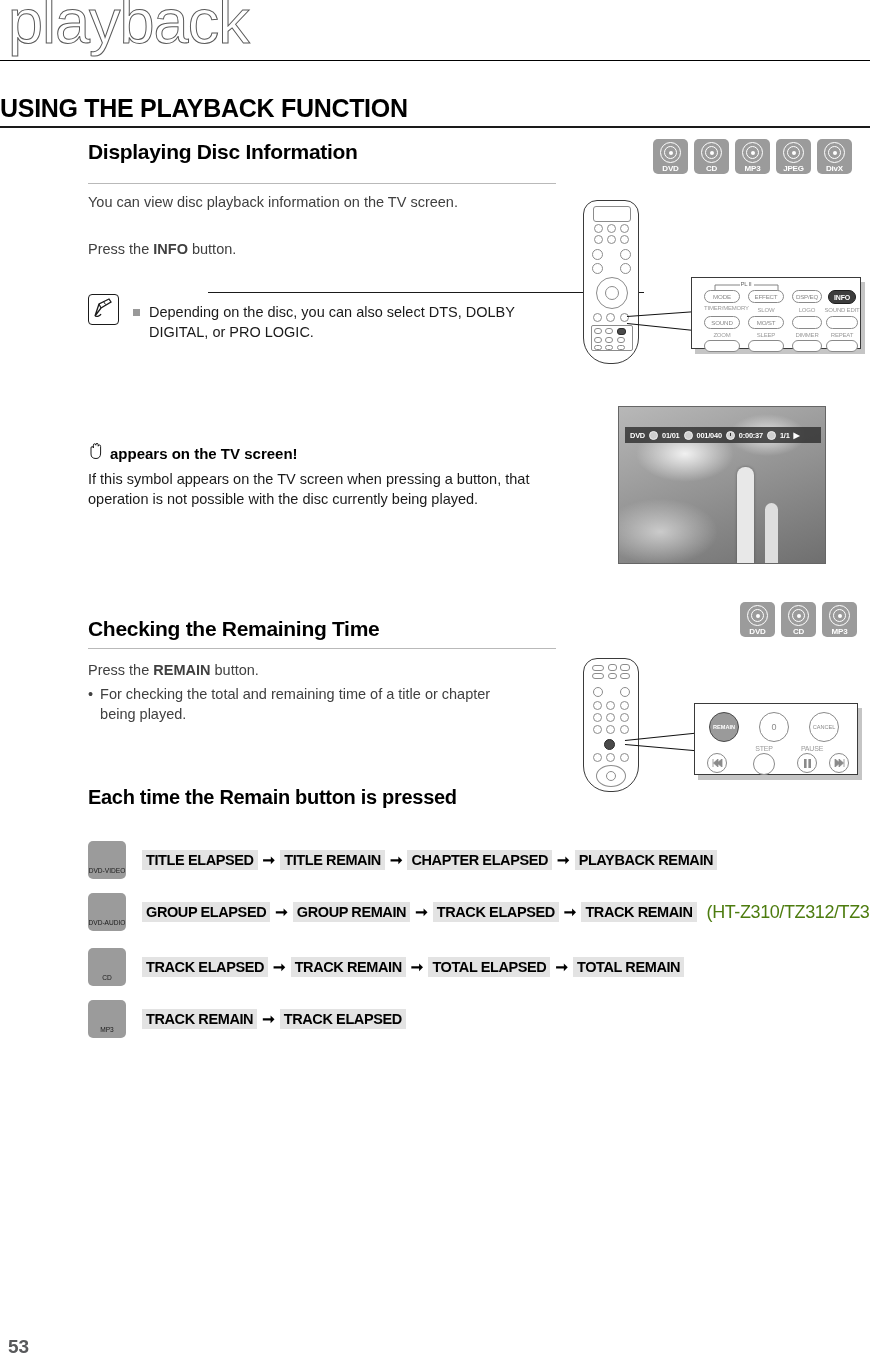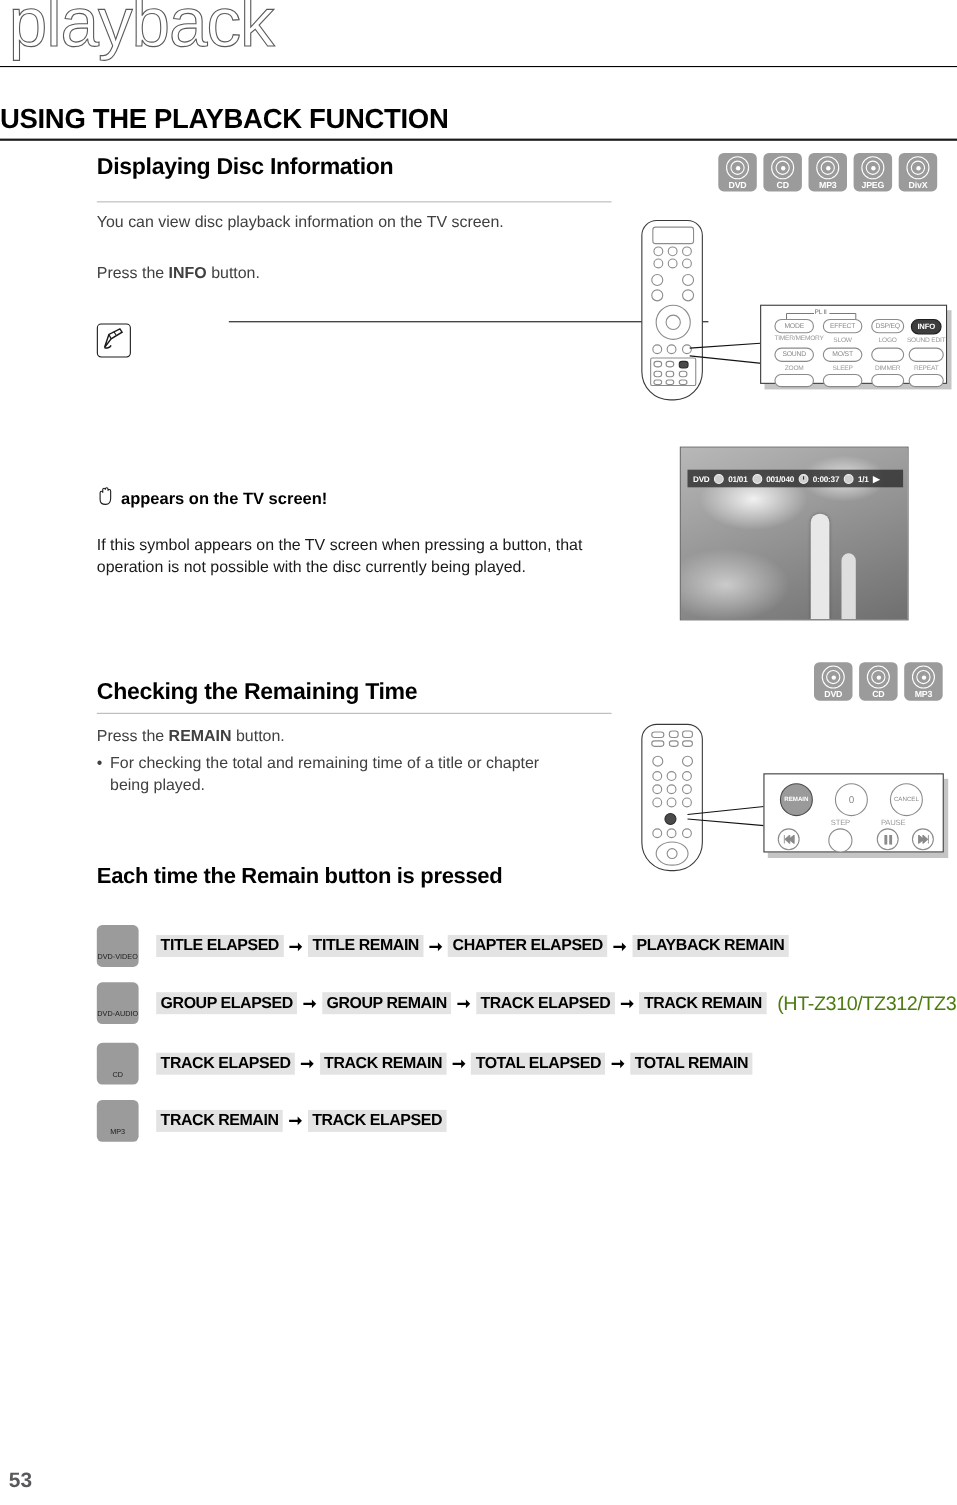--- a/index.html
+++ b/index.html
@@ -108,21 +108,21 @@
     margin-top: 7px; margin-right: 9px;
   }
   .note-text { font-size: 14.5px; line-height: 20px; color: #1a1a1a; }
 
   
   #hand-block { position: absolute; left: 88px; top: 442px; width: 470px; }
   #hand-heading {
     font-size: 15px; font-weight: bold; color: #000;
     display: flex; align-items: center; gap: 6px;
   }
-  #hand-body { font-size: 14.5px; line-height: 20px; margin-top: 21px; }
+  #hand-body { font-size: 14.5px; line-height: 20px; margin-top: 5px; }
 
   
   #tv-figure {
     position: absolute; left: 618px; top: 406px;
     width: 208px; height: 158px;
     border: 1px solid #666;
     background: linear-gradient(170deg,#cfcfcf 0%,#9d9d9d 22%,#bdbdbd 42%,#6e6e6e 68%,#8a8a8a 100%);
     overflow: hidden;
   }
   #tv-figure .sky {
@@ -298,20 +298,24 @@
   <div id="note-rule"></div>
   <div id="note-icon">
     <svg width="28" height="28" viewBox="0 0 28 28">
       <path d="M6 21 L10 9 L20 4 L22 7 L12 13 Z" fill="none" stroke="#1a1a1a" stroke-width="1.3"></path>
       <path d="M10 9 L12 13" stroke="#1a1a1a" stroke-width="1.1"></path>
       <path d="M6 21 C8 22, 11 21, 12 19" fill="none" stroke="#1a1a1a" stroke-width="1.3"></path>
       <path d="M14.5 6.5 L16.5 9.5" stroke="#1a1a1a" stroke-width="1"></path>
     </svg>
   </div>
   <div class="note-items">
+    <div class="note-item">
+      <span class="note-bullet"></span>
+      <span class="note-text">Depending on the disc, you can also select DTS, DOLBY DIGITAL, or PRO LOGIC.</span>
+    </div>
   </div>
 </div>
 
 <div id="hand-block">
   <div id="hand-heading">
     <span>
       <svg width="16" height="19" viewBox="0 0 16 19">
         <path d="M3 12 L3 6 Q3 4.6 4.2 4.6 Q5.4 4.6 5.4 6 L5.4 3.2 Q5.4 1.8 6.6 1.8 Q7.8 1.8 7.8 3.2 L7.8 2.8 Q7.8 1.4 9 1.4 Q10.2 1.4 10.2 2.8 L10.2 4.2 Q10.2 3 11.4 3 Q12.6 3 12.6 4.4 L12.6 11 Q12.6 16.5 8 16.5 Q3 16.5 3 12 Z" fill="#ffffff" stroke="#1a1a1a" stroke-width="1"></path>
       </svg>
     </span>

